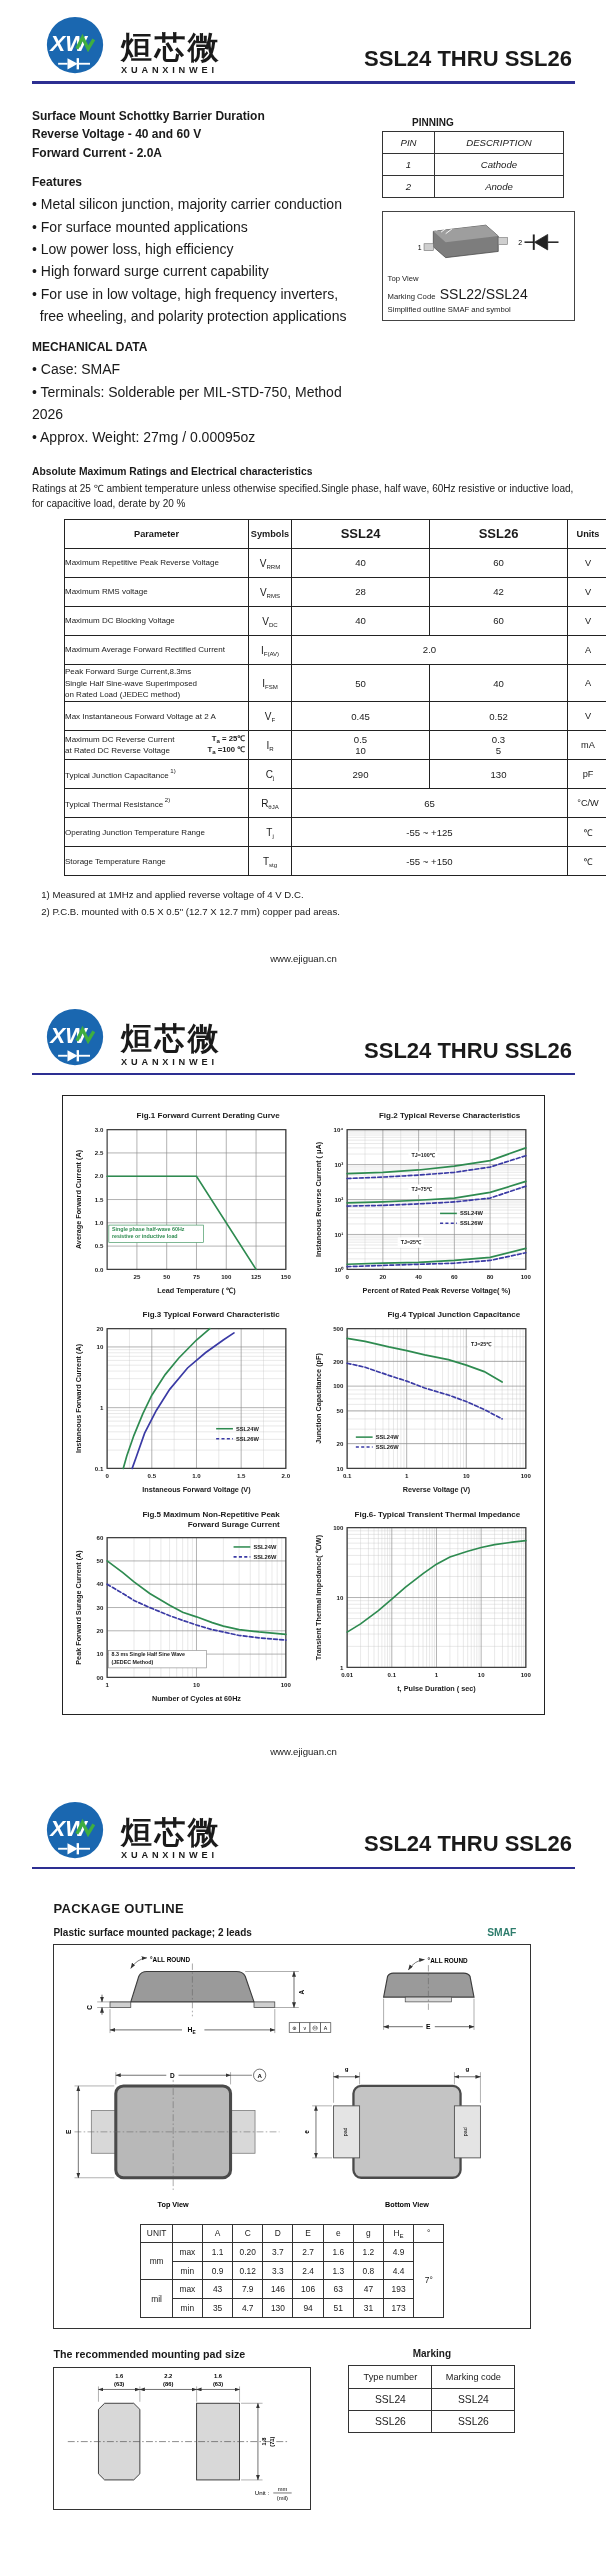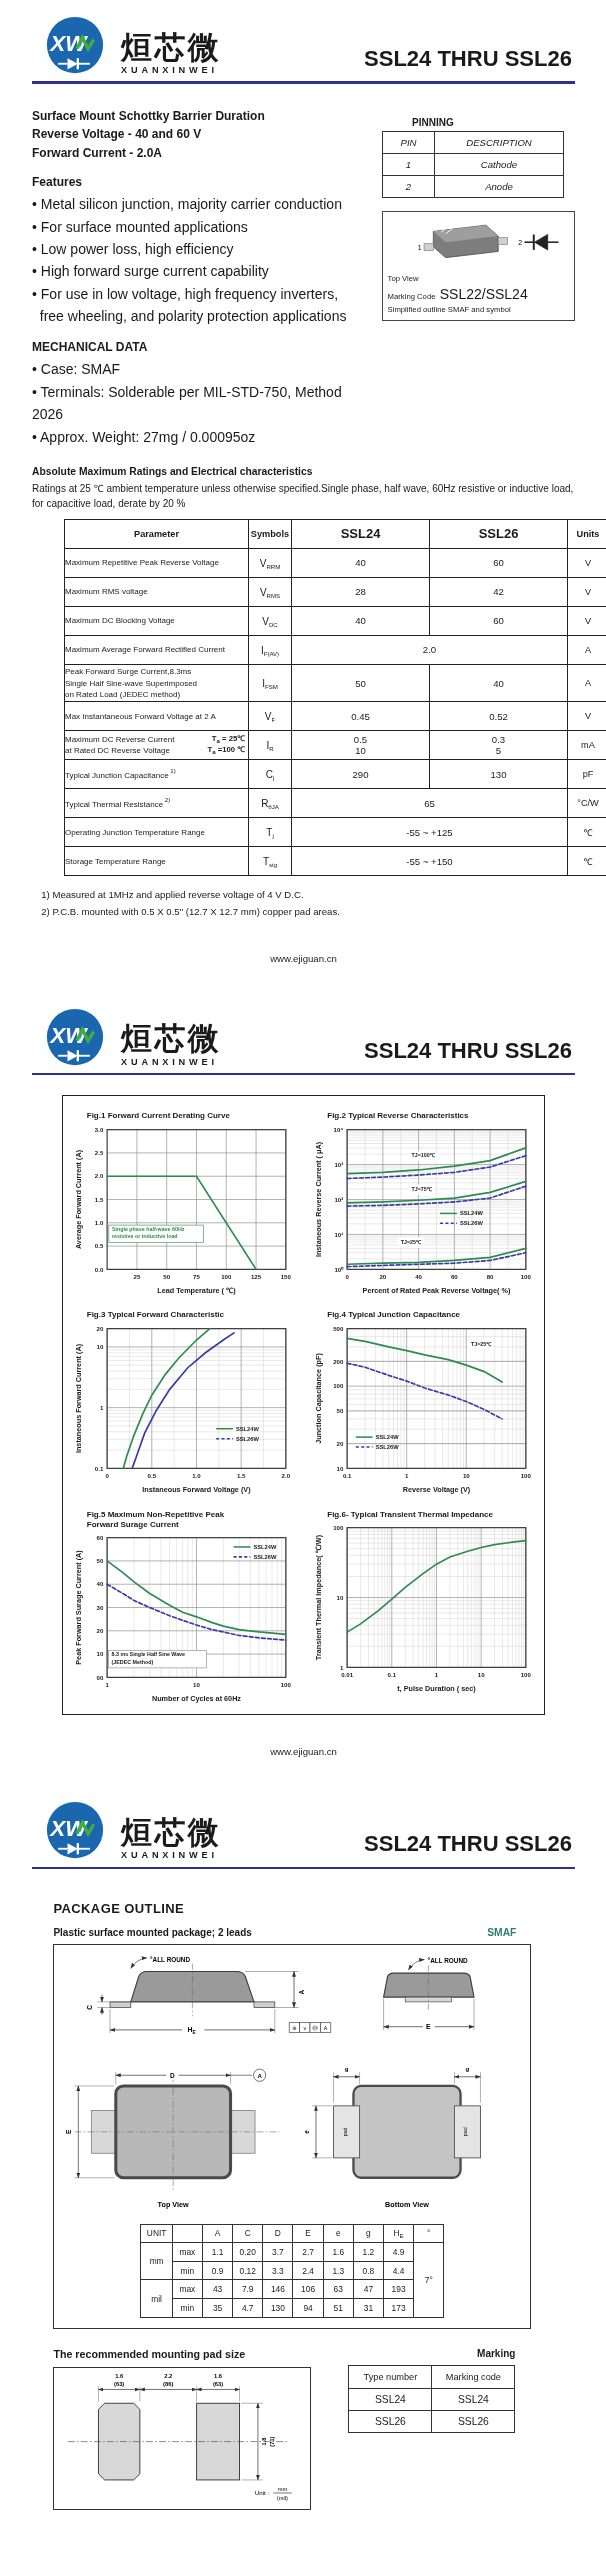--- a/index.html
+++ b/index.html
@@ -46,38 +46,38 @@
   td.val{font-size:9.6px;}
   td.un{font-size:9.2px;}
   .fnotes{margin:10.7px 0 0 9.2px;}
   .fnotes div{font-size:9.6px;line-height:1.75;}
   .weblink{text-align:center;font-size:9.6px;}
   .wl1{margin-top:32px;}
   
   .figbox{border:1.2px solid #222;width:481px;margin:20px auto 0;padding:7.7px 0 3.1px;}
   .figgrid{display:grid;grid-template-columns:1fr 1fr;}
   .fig{display:flex;flex-direction:column;align-items:center;}
-  .fig .ft{font-size:8px;font-weight:700;white-space:pre-line;width:193px;text-align:left;margin:7.7px 0 0;line-height:1.3;}
+  .fig .ft{font-size:8px;font-weight:700;white-space:pre-line;width:193px;text-align:right;margin:7.7px 0 0;line-height:1.3;}
   svg.chart{width:223px;height:181px;}
   .wl2{margin-top:31px;}
   
   .po-h{font-size:13px;font-weight:700;margin-top:32px;letter-spacing:0.4px;}
   .po-sub{display:flex;justify-content:space-between;align-items:flex-end;width:494px;margin-top:10.7px;}
   .po-sub .t{font-size:10px;font-weight:700;}
   .smaf{color:#2f7d6d;font-size:10.3px;font-weight:700;padding-right:31px;}
   .obox{border:1.1px solid #333;width:476px;margin-top:6.1px;padding:7.7px 0 6.1px;}
   .orow{display:flex;justify-content:center;align-items:flex-start;}
   table.dims{border-collapse:collapse;margin:7.7px auto 4.6px;}
   table.dims td{border:0.9px solid #333;font-size:8.4px;text-align:center;height:17.6px;padding:0 5.4px;min-width:18.4px;}
   td.ang{font-size:8.8px;}
   .bottomrow{display:flex;margin-top:18.4px;}
   .pad-title{font-size:10.7px;font-weight:700;}
   .padbox{border:1.1px solid #333;width:256px;margin-top:7.7px;}
   .markcol{margin-left:37px;}
-  .mark-h{font-size:10px;font-weight:700;text-align:right;margin-bottom:6.1px;}
+  .mark-h{font-size:10px;font-weight:700;text-align:center;margin-bottom:6.1px;}
   table.mark{border-collapse:collapse;}
   table.mark th{border:1px solid #333;font-size:9.2px;font-weight:400;width:80px;height:20px;margin-top:25px;}
   table.mark td{border:1px solid #333;font-size:10.3px;text-align:center;height:19px;}
   .wl3{margin-top:80px;}
   text{font-family:"Liberation Sans",sans-serif;}
 </style>
 </head>
 <body>
 
 <div class="px">

